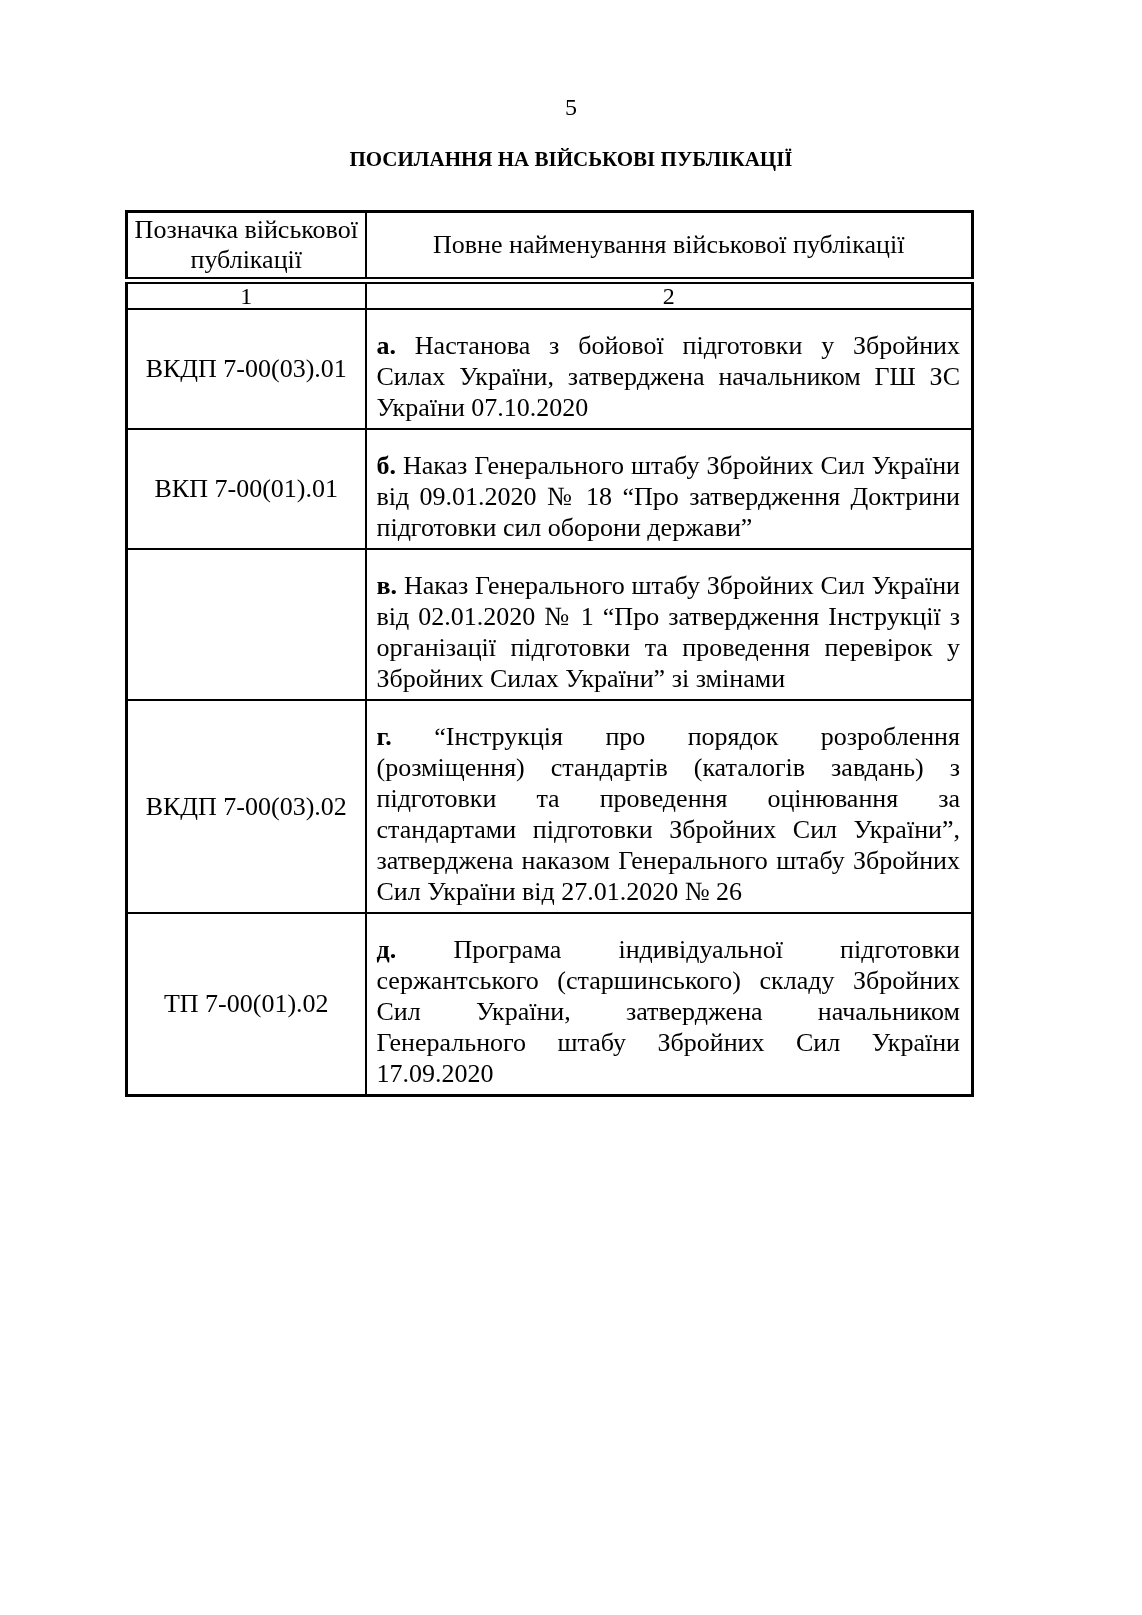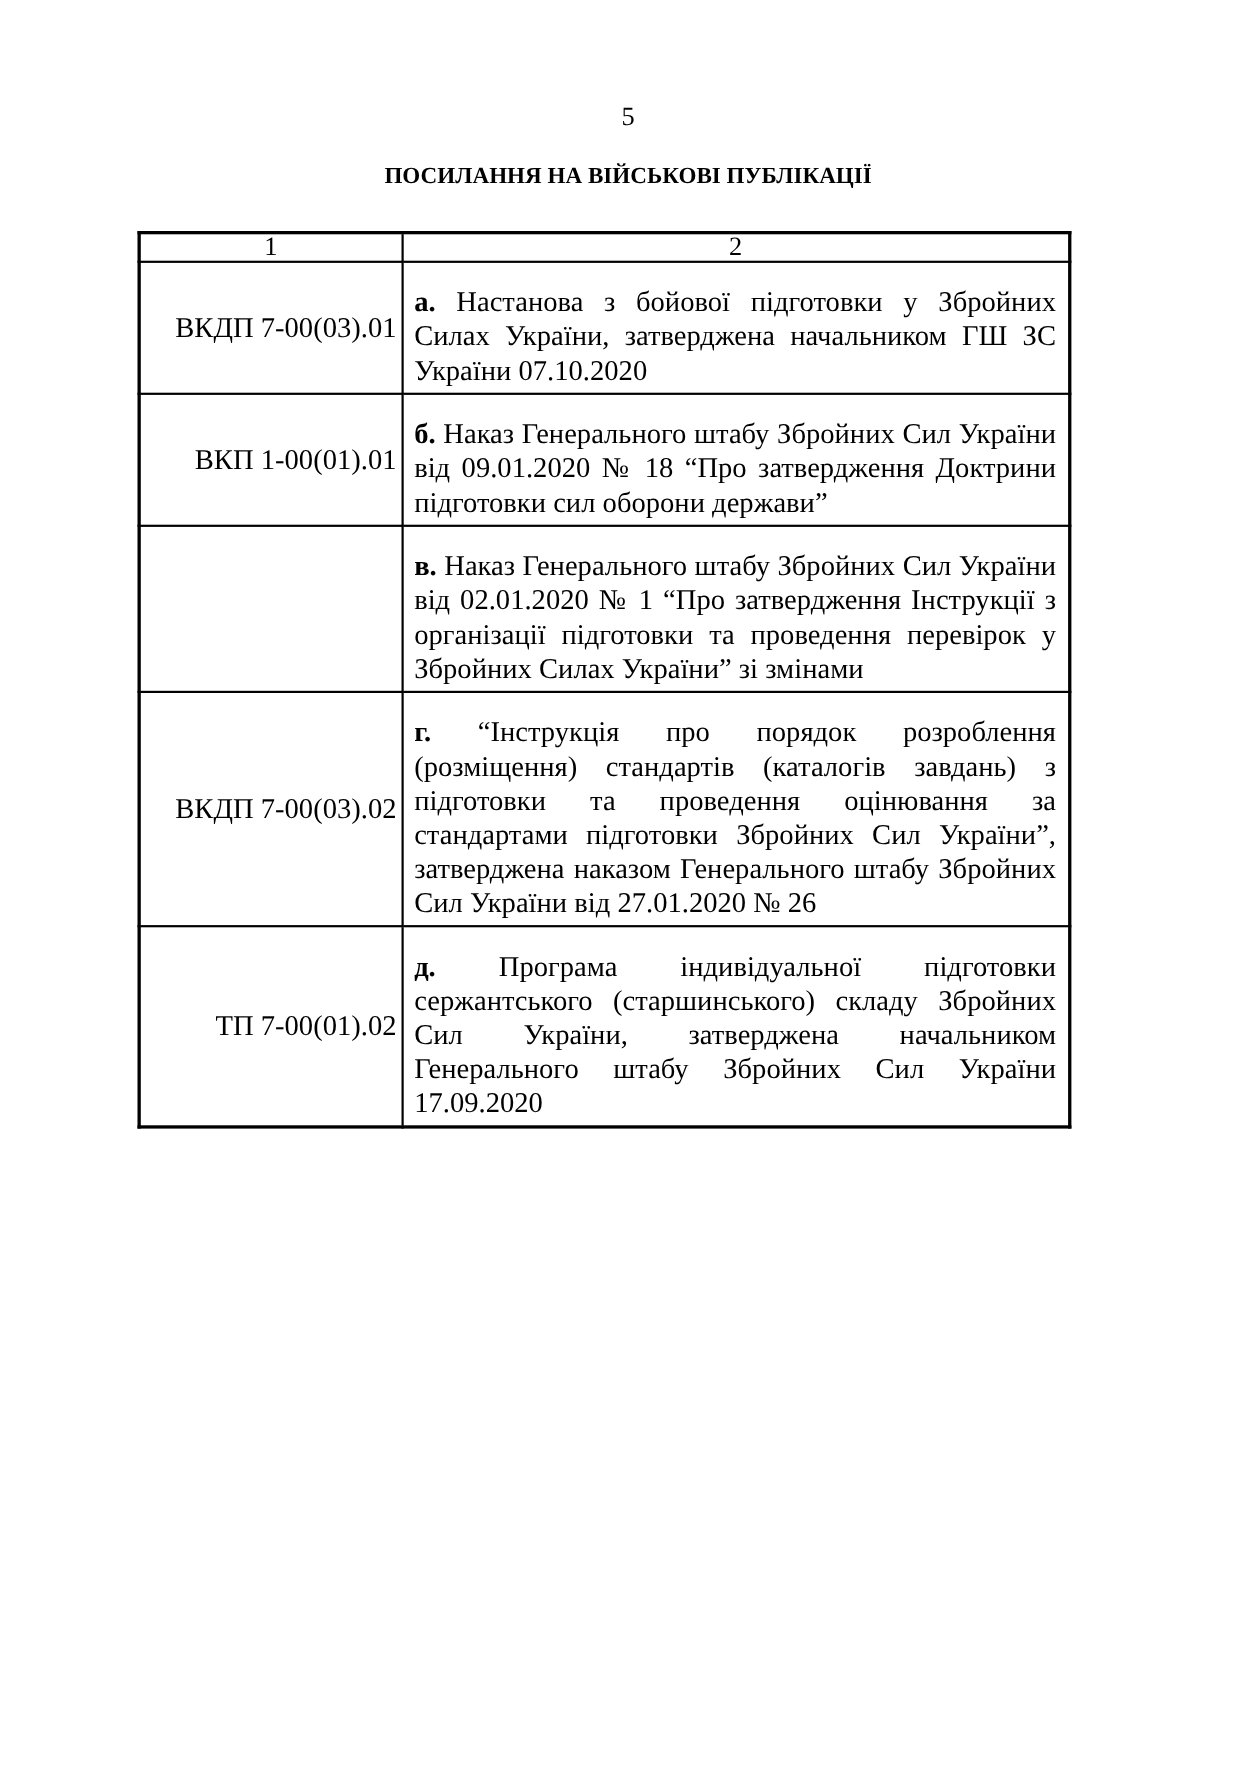--- a/index.html
+++ b/index.html
@@ -52,21 +52,21 @@
 
   tr.num-row td {
     height: 25px;
     text-align: center;
     font-size: 24px;
     line-height: 24px;
     padding: 0;
   }
 
   td.code-cell {
-    text-align: right;
+    text-align: center;
     vertical-align: middle;
     line-height: 30px;
     padding: 0 4px;
   }
   td.desc-cell {
     vertical-align: top;
     text-align: justify;
     line-height: 31px;
     padding: 20px 11px 5px 10px;
   }
@@ -86,32 +86,36 @@
   <div class="page-number">5</div>
 
   <div class="doc-title">ПОСИЛАННЯ НА ВІЙСЬКОВІ ПУБЛІКАЦІЇ</div>
 
   <table class="pub-table">
     <colgroup>
         <col class="c1">
         <col class="c2">
       </colgroup>
     <thead>
+      <tr class="header-row">
+        <th>Позначка військової публікації</th>
+        <th>Повне найменування військової публікації</th>
+      </tr>
       <tr class="num-row">
         <td>1</td>
         <td>2</td>
       </tr>
     </thead>
     <tbody>
       <tr class="row-a">
         <td class="code-cell">ВКДП 7-00(03).01</td>
         <td class="desc-cell"><span class="marker">а.</span> <span>Настанова з бойової підготовки у Збройних Силах України, затверджена начальником ГШ ЗС України 07.10.2020</span></td>
       </tr>
       <tr class="row-b">
-        <td class="code-cell">ВКП 1-00(01).01</td>
+        <td class="code-cell">ВКП 7-00(01).01</td>
         <td class="desc-cell"><span class="marker">б.</span> <span>Наказ Генерального штабу Збройних Сил України від 09.01.2020 № 18 “Про затвердження Доктрини підготовки сил оборони держави”</span></td>
       </tr>
       <tr class="row-c">
         <td class="code-cell"></td>
         <td class="desc-cell"><span class="marker">в.</span> <span>Наказ Генерального штабу Збройних Сил України від 02.01.2020 № 1 “Про затвердження Інструкції з організації підготовки та проведення перевірок у Збройних Силах України” зі змінами</span></td>
       </tr>
       <tr class="row-d">
         <td class="code-cell">ВКДП 7-00(03).02</td>
         <td class="desc-cell"><span class="marker">г.</span> <span>“Інструкція про порядок розроблення (розміщення) стандартів (каталогів завдань) з підготовки та проведення оцінювання за стандартами підготовки Збройних Сил України”, затверджена наказом Генерального штабу Збройних Сил України від 27.01.2020 № 26</span></td>
       </tr>

